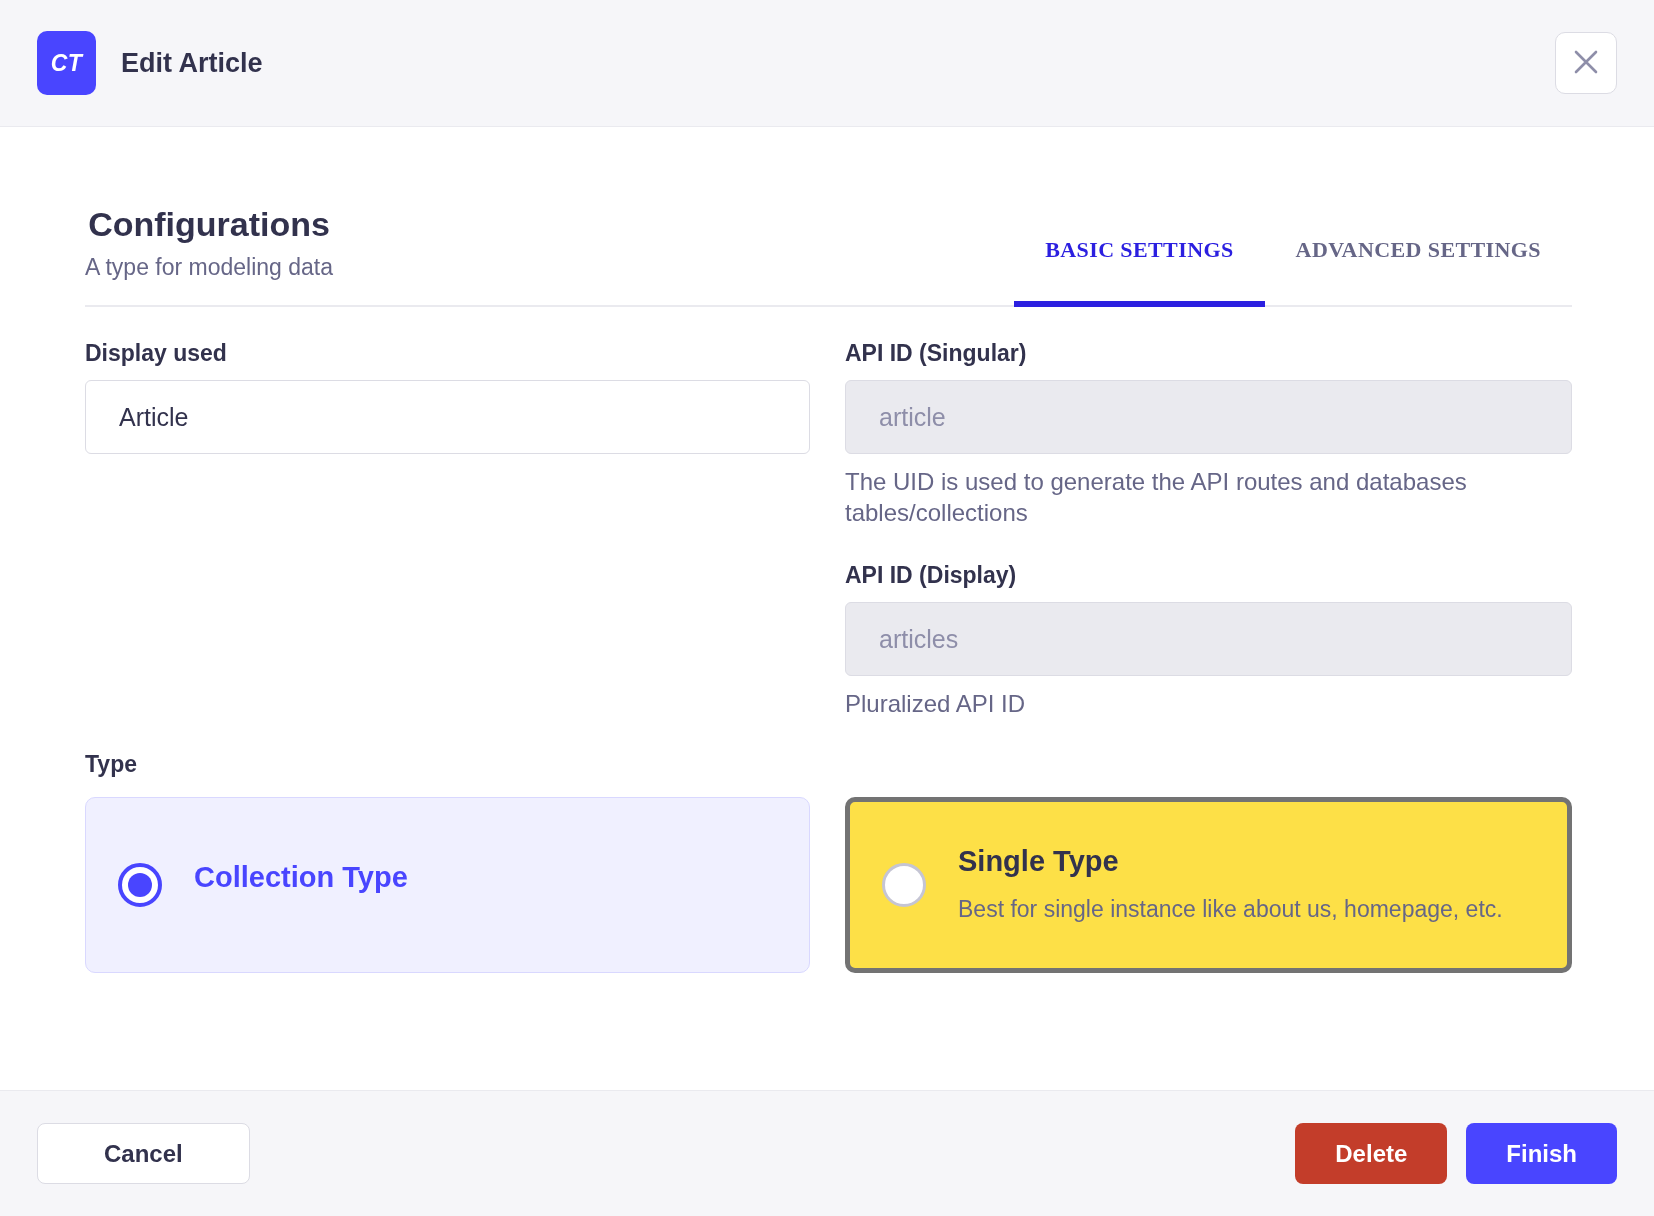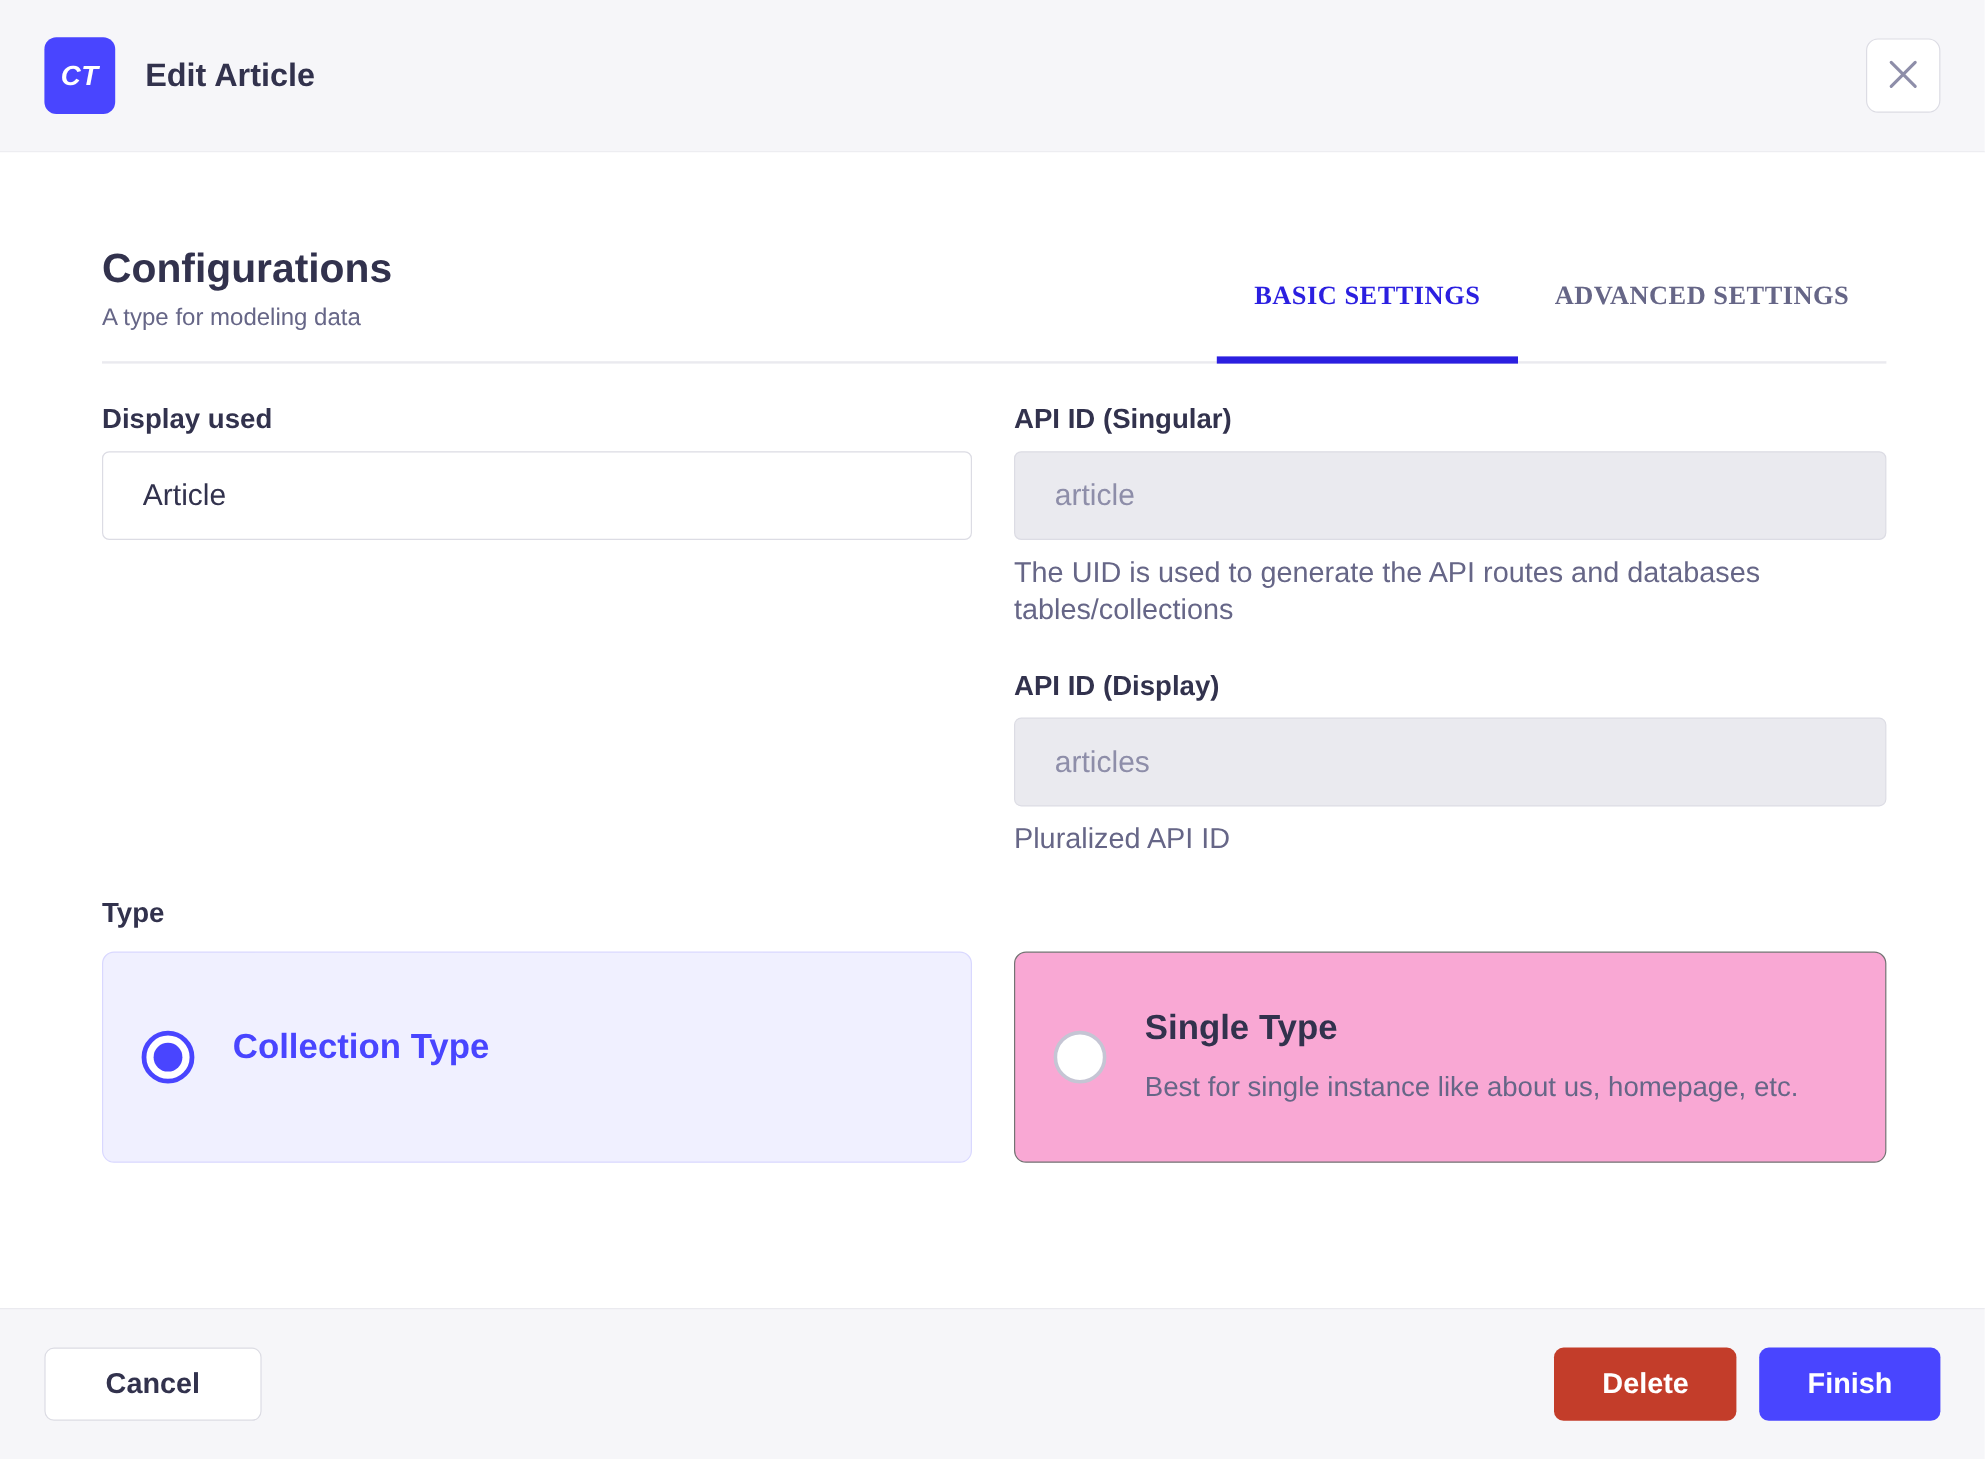--- a/index.html
+++ b/index.html
@@ -34,21 +34,21 @@
     background: #fff; border: 1px solid #dcdce4; border-radius: 10px;
     display: flex; align-items: center; justify-content: center;
     cursor: pointer;
   }
 
   
   .modal-body { flex: 1 1 auto; background: #fff; padding: 78px 82px 0 85px; }
 
   .section-head { display: flex; justify-content: space-between; align-items: flex-end; border-bottom: 2px solid #eaeaef; }
   .section-title { font-size: 34px; font-weight: bold; color: #32324d; margin-bottom: 10px; text-align: center; }
-  .section-subtitle { font-size: 20px; color: #666687; margin-bottom: 24px; }
+  .section-subtitle { font-size: 23px; color: #666687; margin-bottom: 24px; }
 
   .tabs { display: flex; align-items: flex-end; }
   .tab {
     background: none; border: none; cursor: pointer;
     font-family: Liberation Serif, serif; font-size: 22px; font-weight: bold;
     letter-spacing: 0.4px; color: #666687;
     padding: 0 31px 44px 31px; line-height: 1;
   }
   .tab.active {
     color: var(--tab-active, #2b1fe0);
@@ -67,21 +67,21 @@
   }
   .text-input:disabled { background: #eaeaef; color: #8e8ea9; border-color: #dcdce4; }
   .hint { font-size: 24px; line-height: 31px; color: #666687; margin-top: 12px; }
 
   .type-label { font-size: 23px; font-weight: bold; margin-top: 32px; }
   .cards-grid { display: grid; grid-template-columns: 725px 1fr; column-gap: 35px; margin-top: 19px; }
   .type-card {
     min-height: 176px; border-radius: 10px;
     display: flex; align-items: center; gap: 32px;
     padding: 28px 30px 28px 32px;
-    background: #f9a8d4; border: 1px solid #737373;
+    background: #fde047; border: 5px solid #737373;
     cursor: pointer;
   }
   .type-card.selected { background: var(--selected-bg, #f0f0ff); border: 1px solid #d9d8ff; }
   .card-title { font-size: 29px; font-weight: bold; color: #32324d; margin-bottom: 16px; }
   .type-card.selected .card-title { color: var(--accent, #4945ff); }
   .card-desc { font-size: 23px; line-height: 31px; color: #666687; max-width: 560px; }
 
   .radio { flex: 0 0 44px; width: 44px; height: 44px; border-radius: 50%; background: #fff; position: relative; }
   .radio.checked { border: 4px solid var(--accent, #4945ff); }
   .radio.checked::after {
@@ -97,21 +97,21 @@
     background: var(--surface, #f6f6f9);
     border-top: 1px solid #eaeaef;
     display: flex; align-items: center; justify-content: space-between;
     padding: 0 37px;
   }
   .btn {
     font-family: inherit; font-size: 24px; font-weight: bold;
     border-radius: 8px; cursor: pointer; border: none;
     height: 61px; padding: 11px 40px;
   }
-  .btn-cancel { background: #fff; border: 1px solid #dcdce4; color: #32324d; padding: 0 50px; }
+  .btn-cancel { background: #fff; border: 1px solid #dcdce4; color: #32324d; padding: 0 66px; }
   .btn-delete { background: var(--danger, #c33d2a); color: #fff; }
   .btn-finish { background: var(--accent, #4945ff); color: #fff; }
   .footer-right { display: flex; gap: 19px; }
 </style>
 </head>
 <body>
 
 <div class="modal">
 
   <header class="modal-header">

